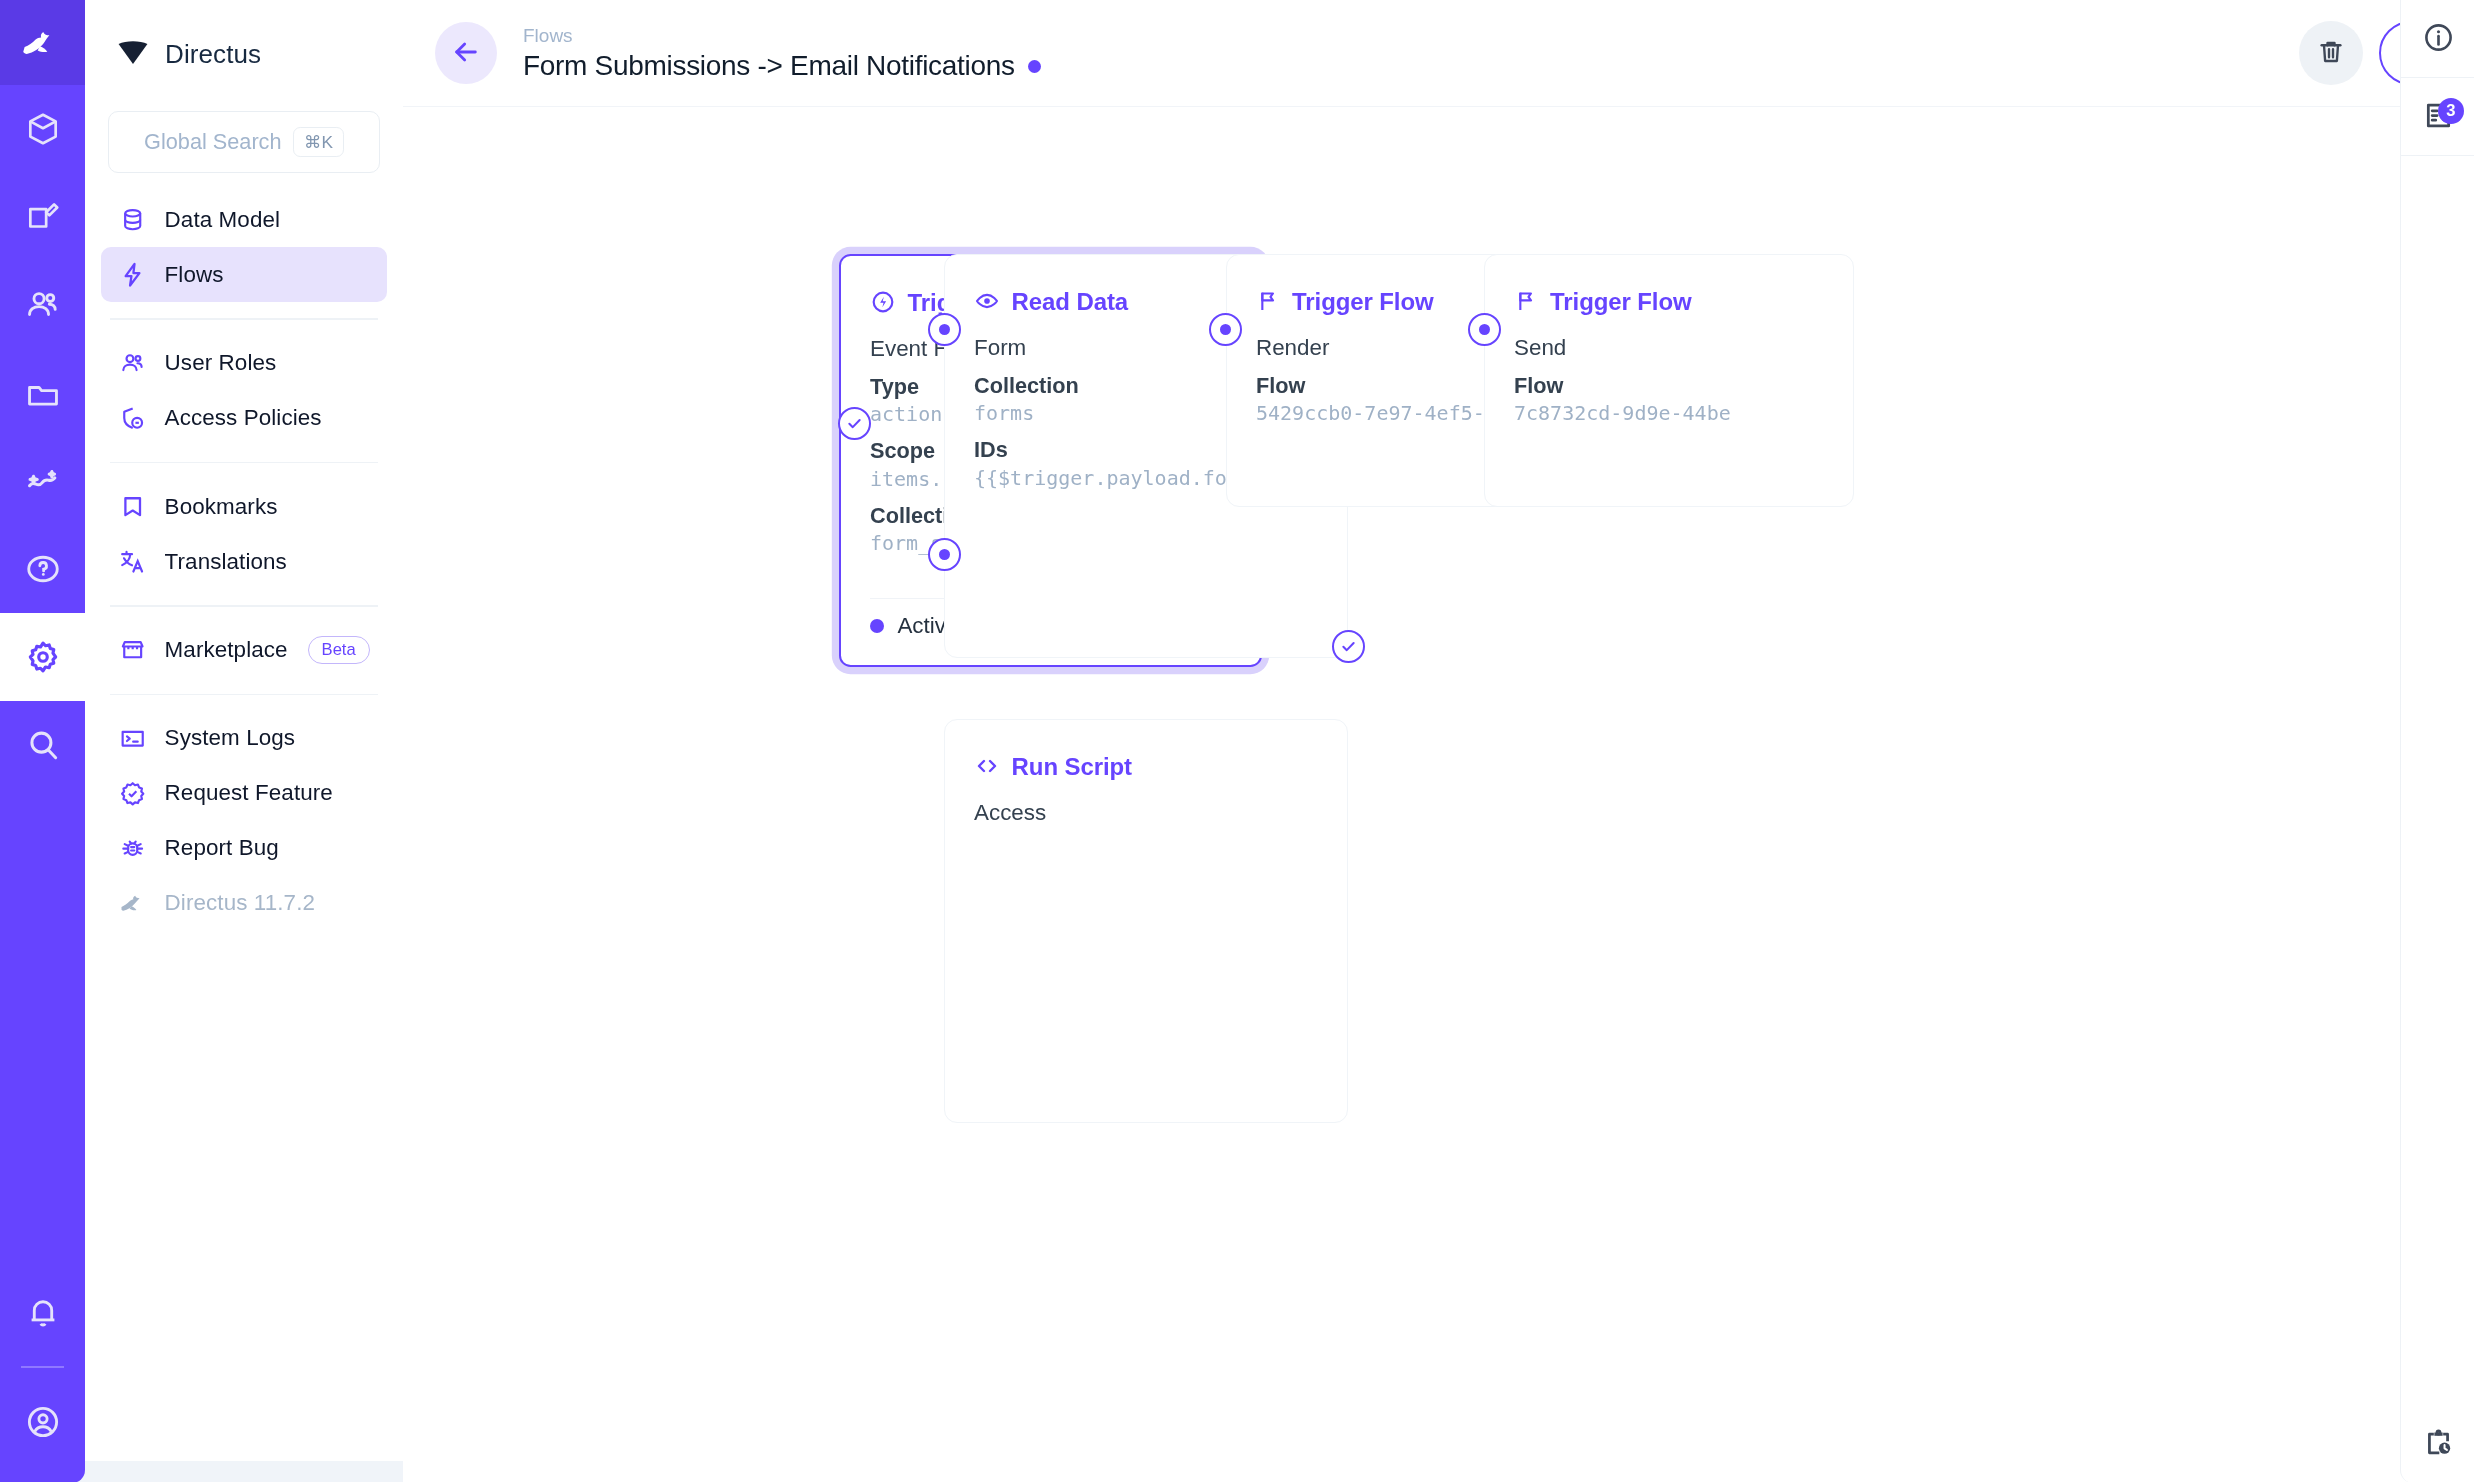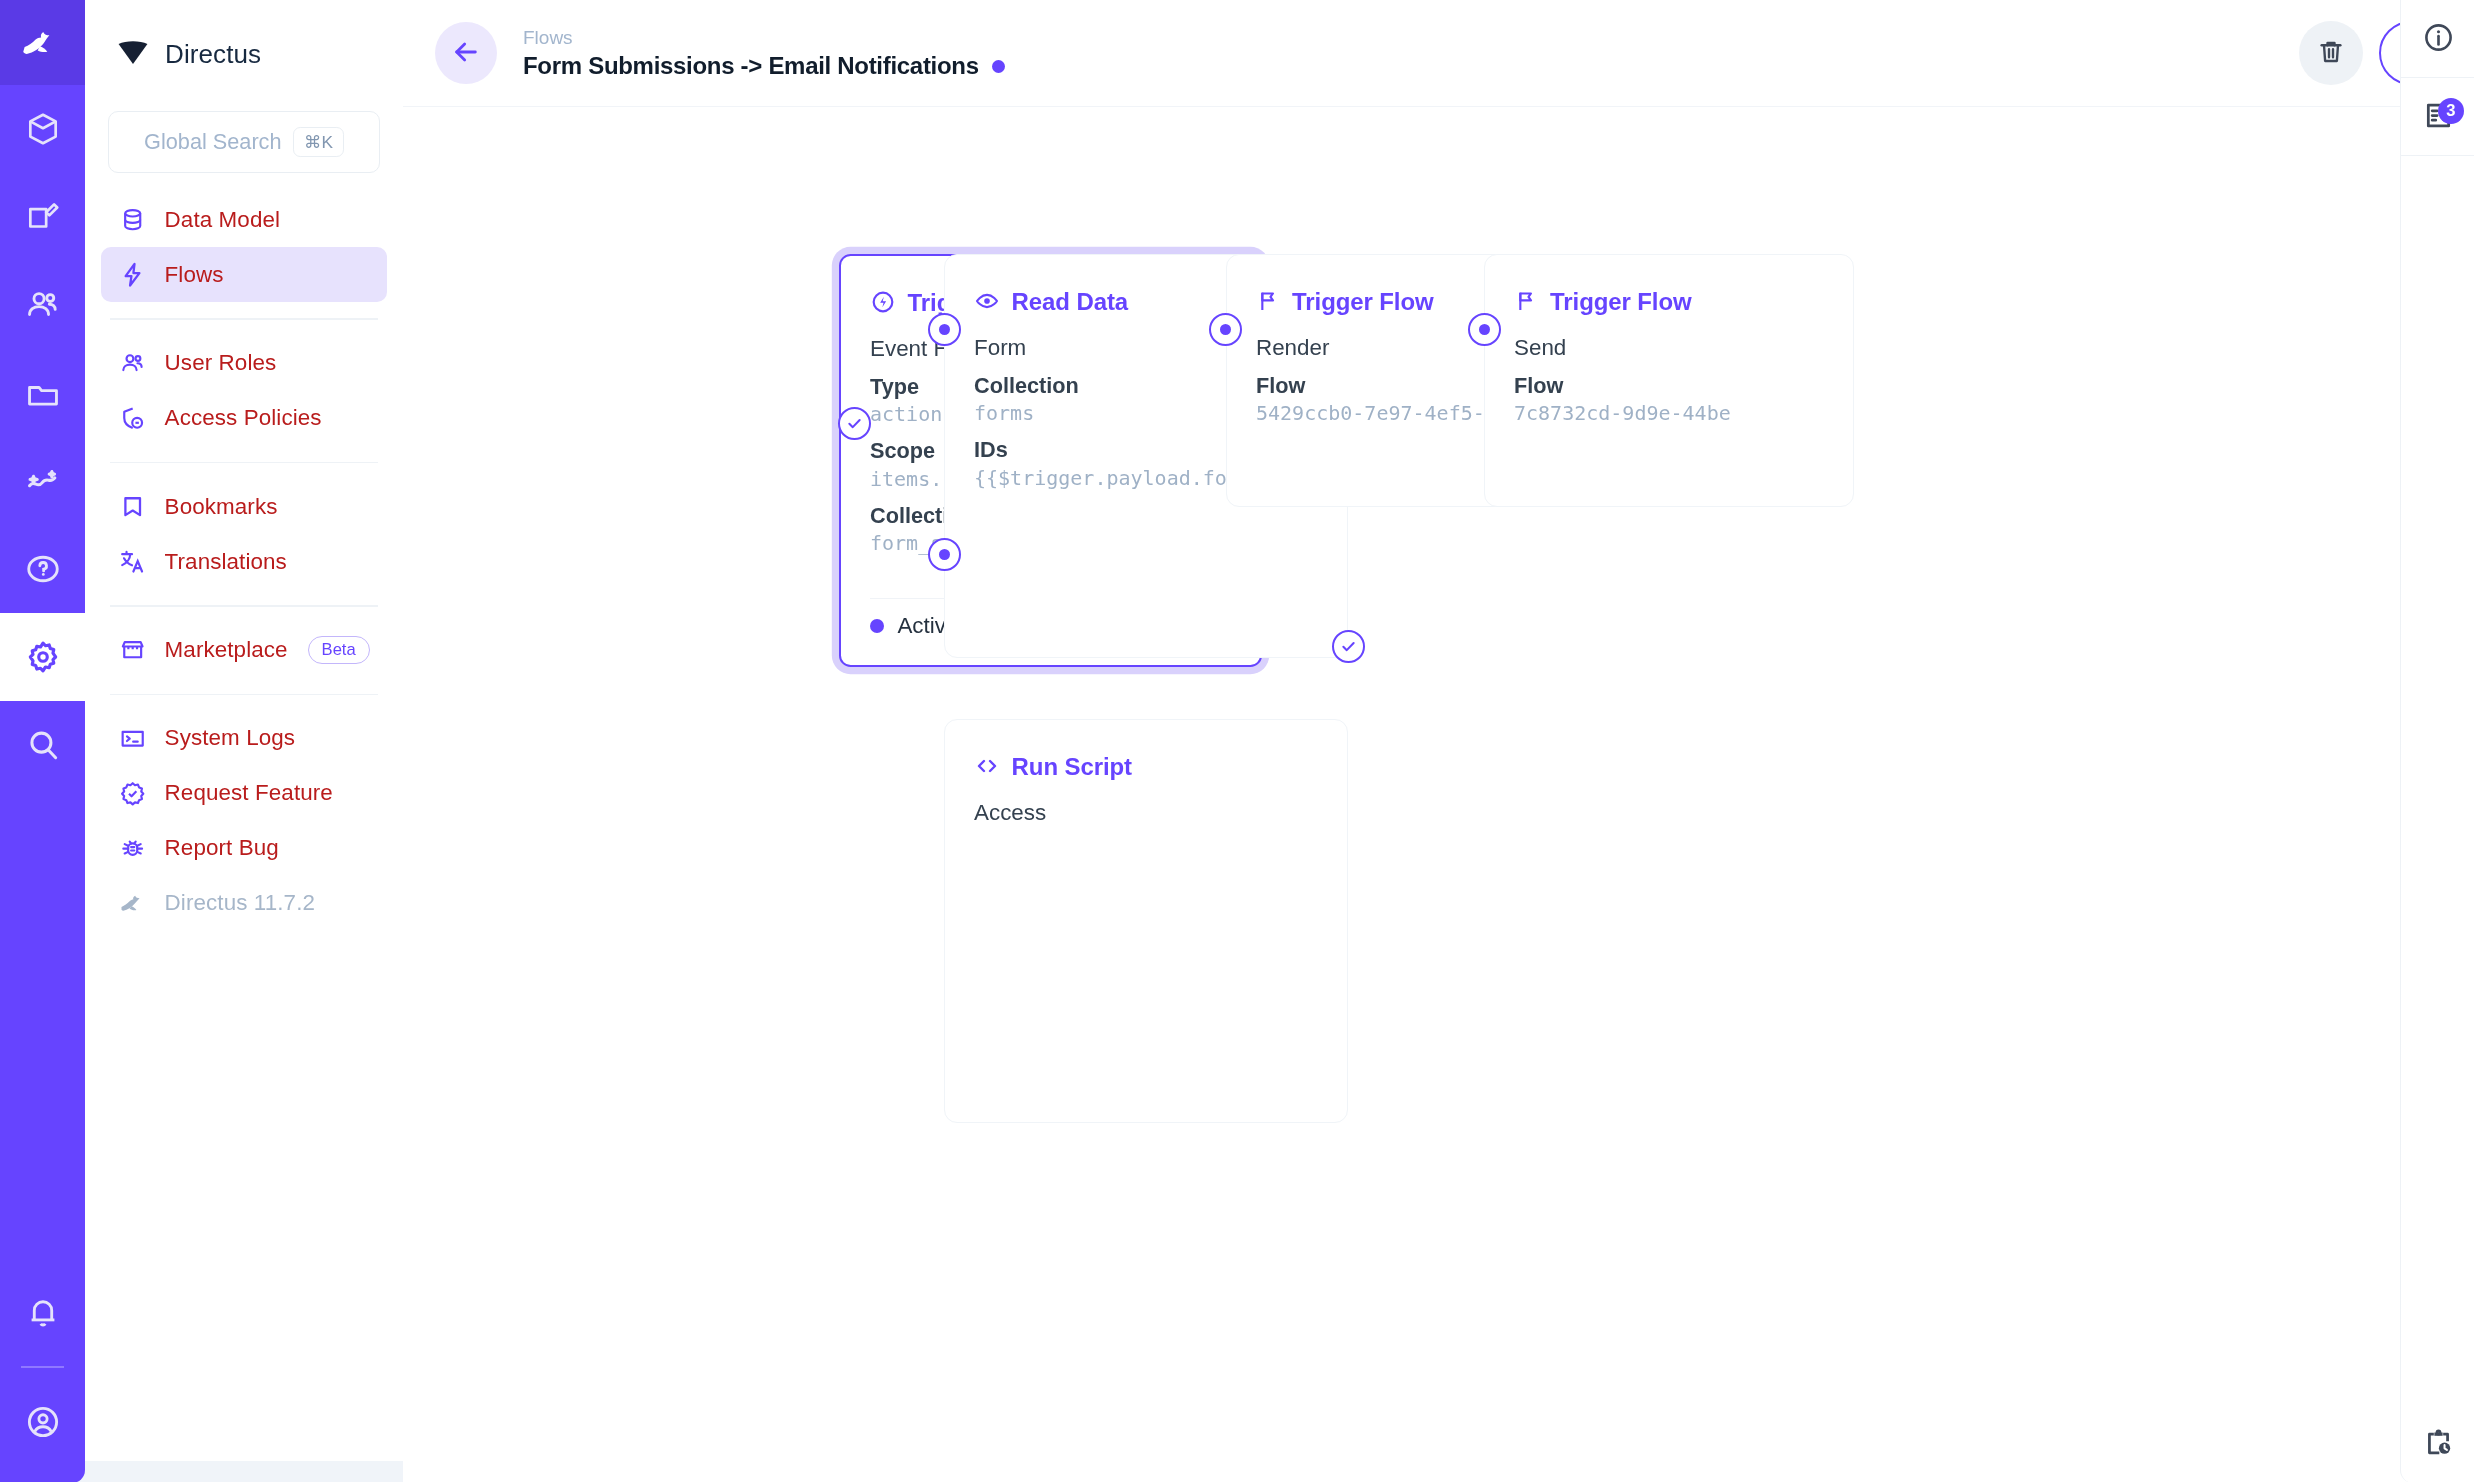--- a/index.html
+++ b/index.html
@@ -64,21 +64,21 @@
   }
   .nav-group { padding: 19px 0 0 0; }
   .nav-sep { height: 1.4px; background: #eef2f6; margin: 16px 8.7px; }
   .nav-item {
     display: flex; align-items: center; gap: 17.3px;
     height: 55px; padding: 0 17.3px; border-radius: 10px;
     cursor: pointer;
   }
   .nav-item.active { background: #e7e2fd; }
   .nav-item .ico { width: 29px; height: 29px; flex: 0 0 29px; display: flex; align-items: center; justify-content: center; }
-  .nav-item .lbl { font-size: 22.4px; color: #b91c1c; letter-spacing: 0.1px; white-space: nowrap; }
+  .nav-item .lbl { font-size: 22.4px; color: #0f172a; letter-spacing: 0.1px; white-space: nowrap; }
   .nav-item.muted .lbl { color: #a6b6c9; }
   .beta-badge {
     margin-left: auto;
     border: 1.4px solid #c3b6fb; border-radius: 721px;
     color: #6644ff; font-size: 16.6px; padding: 2.9px 13px;
   }
 
   
   .main { position: relative; flex: 1 1 auto; height: 1483px; background: #ffffff; }
   .topbar {
@@ -87,21 +87,21 @@
     border-bottom: 1.4px solid #f1f4f8;
   }
   .back-btn {
     width: 62px; height: 62px; border-radius: 50%;
     background: #ece8fd; display: flex; align-items: center; justify-content: center;
     flex: 0 0 62px; cursor: pointer;
   }
   .title-wrap { margin-left: 26px; display: flex; flex-direction: column; justify-content: center; }
   .breadcrumb { font-size: 19px; color: #a2b5cd; line-height: 1.25; margin-bottom: 2.9px; }
   .page-title-row { display: flex; align-items: center; gap: 13px; }
-  .page-title { font-size: 24px; font-weight: 700; color: #111d2c; letter-spacing: -0.3px; }
+  .page-title { font-size: 28px; font-weight: 400; color: #111d2c; letter-spacing: -0.3px; }
   .title-dot { width: 13px; height: 13px; border-radius: 50%; background: #6644ff; }
   .topbar-actions { margin-left: auto; display: flex; align-items: center; gap: 16px; padding-right: 32px; }
   .circ-btn {
     width: 64px; height: 64px; border-radius: 50%;
     display: flex; align-items: center; justify-content: center; cursor: pointer;
   }
   .circ-btn.grey { background: #eef2f6; }
   .circ-btn.outline { border: 2.2px solid #6644ff; background: #fff; }
 
   

